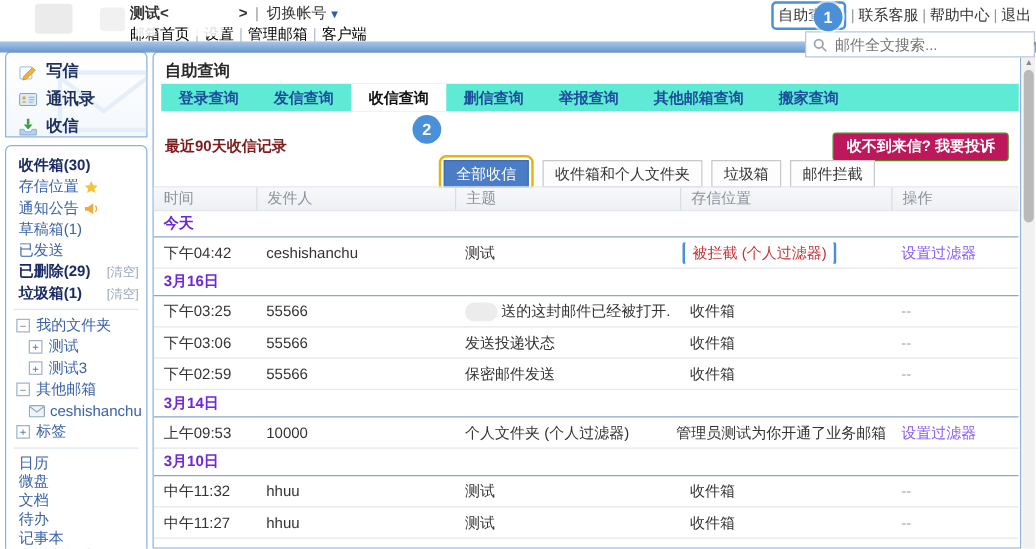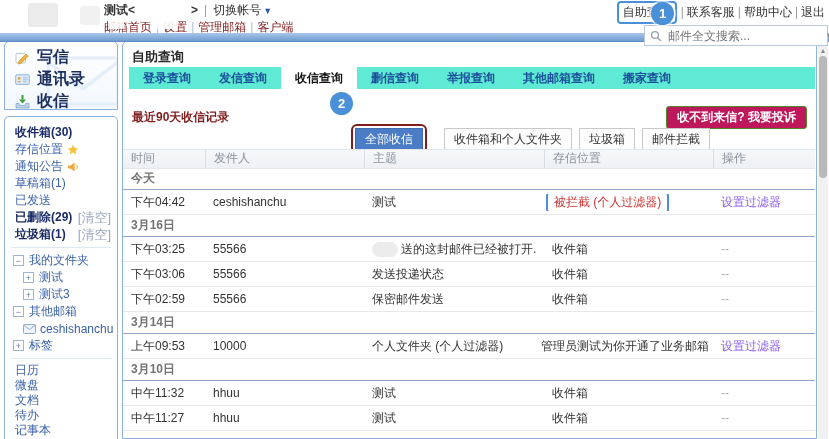--- a/index.html
+++ b/index.html
@@ -12,21 +12,21 @@
   .blur-box{position:absolute;background:#ebebeb;border-radius:3px}
   #blur-logo1{left:28px;top:3px;width:30px;height:24px}
   #blur-logo2{left:80px;top:6px;width:20px;height:19px;background:#f1f1f1}
   .account{position:absolute;left:104px;top:3px;line-height:14px;white-space:nowrap}
   .acct-line1{color:#333;font-weight:bold}
   .redact-gap{display:inline-block;width:56px}
   .acct-sep{color:#999;font-weight:normal;margin:0 6px}
   .switch{color:#333;font-weight:normal}
   .caret{color:#2b5cad;font-size:9px;margin-left:2px}
   .acct-line2{margin-top:2px}
-  .acct-line2 a{color:#7f1d1d}
+  .acct-line2 a{color:#000000}
   .acct-line2 .sep{color:#aabcd6;margin:0 4px}
   .redaction{position:absolute;background:rgba(255,255,255,.85);border-radius:2px}
   #redact-a{left:108px;top:18px;width:16px;height:11px}
   #redact-b{left:150px;top:18px;width:28px;height:11px}
 
   
   #top-links{position:absolute;right:4px;top:3px;white-space:nowrap;color:#333;z-index:6}
   #top-links a{color:#333}
   #top-links .sep{color:#999;margin:0 3px}
   .ann-tl{display:inline-block;border:2px solid #4a90d9;border-radius:4px;padding:1px 4px;margin:-2px 1px;background:#fff}
@@ -50,61 +50,61 @@
   #callout1{left:651px;top:2px}
   #callout2{left:330px;top:92px}
 
   
   .panel{position:absolute;background:#fff;border:1px solid #8db2e0;border-radius:5px 5px 0 0;box-sizing:border-box}
   #side1{left:4px;top:41px;width:114px;height:69px;background:linear-gradient(180deg,#ffffff,#f3f8fd);overflow:hidden}
   #side1 .wm{position:absolute;right:-6px;top:6px;opacity:.9;pointer-events:none}
   #side2{left:4px;top:116px;width:114px;height:327px;overflow:hidden}
   .action-item{display:flex;align-items:center;height:22px;padding-left:10px;position:relative;z-index:2;cursor:pointer}
   .action-item .ic{display:inline-flex;margin-right:7px}
-  .action-item .albl{color:#1c2f5e;font-weight:bold;font-size:16px}
+  .action-item .albl{color:#1c2f5e;font-weight:bold;font-size:13px}
   #side1 .inner{padding-top:4px}
   #side2 .inner{padding-top:7px}
   .fitem{display:flex;align-items:center;height:17px;padding:0 6px 0 10px;color:#3a62a8;cursor:pointer}
   .fitem .flabel{white-space:nowrap}
   .fitem.bold .flabel{font-weight:bold;color:#1a2b66}
   .fitem .ic{display:inline-flex;margin-left:4px}
   .fitem .spacer{flex:1}
-  .fitem .fact{color:#9aa7bd;font-size:13px}
+  .fitem .fact{color:#9aa7bd;font-size:10px}
   .side-div{border-top:1px solid #dfe7f1;margin:4px 6px}
   .titem{display:flex;align-items:center;height:17px;color:#3a62a8;cursor:pointer}
   .exp{display:inline-flex;align-items:center;justify-content:center;width:9px;height:9px;border:1px solid #9fb4d2;
        background:#fff;color:#64799c;font-size:9px;line-height:8px;margin-right:5px;box-sizing:content-box}
   .titem .ic{display:inline-flex;margin-right:4px}
   .app-item{display:flex;align-items:center;height:15px;padding-left:10px;color:#3a62a8;cursor:pointer}
 
   
   #main{left:122px;top:41px;width:695px;height:398px;border-radius:5px 5px 0 0}
   .m-title{position:absolute;left:9px;top:6px;font-size:13px;font-weight:bold;color:#2a2a2a}
   .tabbar{position:absolute;left:6px;right:1px;top:25px;height:22px;background:#5eead4;display:flex}
   .tab{padding:0 14px;line-height:22px;font-weight:bold;color:#1b4e9b;cursor:pointer;white-space:nowrap}
   .tab.active{background:#fff;color:#111}
   .sec-title{position:absolute;left:9px;top:67px;font-weight:bold;color:#7f1d1d}
   .green-btn{position:absolute;right:9px;top:64px;height:21px;line-height:21px;padding:0 10px;
              background:#be185d;border:1px solid #4f8827;border-radius:3px;color:#fff;font-weight:bold;cursor:pointer}
   .filters{position:absolute;left:228px;top:82px;display:flex;align-items:center}
   .fbtn{height:20px;line-height:20px;padding:0 9px;background:#fdfdfd;border:1px solid #c9c9c9;
         color:#333;margin-right:7px;cursor:pointer;white-space:nowrap}
   .fbtn.active{background:#4a7dc5;border-color:#3f6cae;color:#fff;margin-right:0}
-  .ann-wrap{border:2px solid #7f1d1d;border-radius:6px;padding:2px;margin-right:17px;background:transparent}
+  .ann-wrap{border:2px solid #eab308;border-radius:6px;padding:2px;margin-right:7px;background:transparent}
 
   
   .thead{position:absolute;left:0;right:1px;top:107px;height:18px;display:flex;
          background:linear-gradient(180deg,#f7f8fa,#eef0f3);border-top:1px solid #e3e6ea;border-bottom:1px solid #e3e6ea;
          color:#8b929c}
   .thead .c{border-left:1px solid #d9dee4;line-height:17px}
   .thead .c:first-child{border-left:none}
   .tbody{position:absolute;left:0;right:1px;top:126px;bottom:0;overflow:hidden}
   .c{box-sizing:border-box;padding:0 8px;white-space:nowrap;overflow:hidden}
   .c1{width:82px}.c2{width:159px}.c3{width:180px}.c4{width:169px}.c5{flex:1}
-  .tgroup{height:22px;display:flex;align-items:flex-end;padding:0 8px 2px 8px;color:#737373;font-weight:bold;
+  .tgroup{height:22px;display:flex;align-items:flex-end;padding:0 8px 2px 8px;color:#6d28d9;font-weight:bold;
           border-bottom:1px solid #8fa6c6;box-sizing:border-box}
   .trow{display:flex;align-items:center;height:24px;border-bottom:1px solid #e6e8ec}
   .alink{color:#8b5cf6}
   .dash{color:#aaa}
   .loc-blocked{color:#cc3333}
   .ann-inline{display:inline-block;border:2px solid #4a90d9;border-radius:5px;padding:1px 6px;margin:-3px 0 -3px -6px;background:transparent}
   .redact-inline{display:inline-block;width:26px;height:15px;background:#ececec;border-radius:8px;
                  vertical-align:middle;margin-right:3px}
 
   

